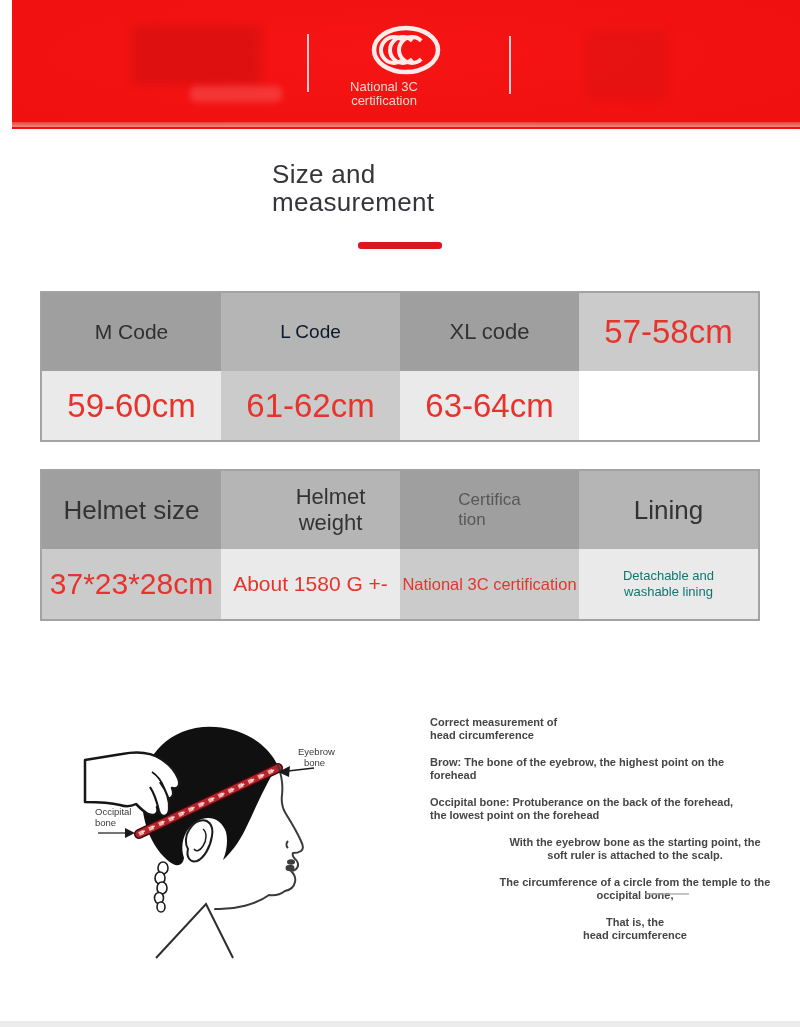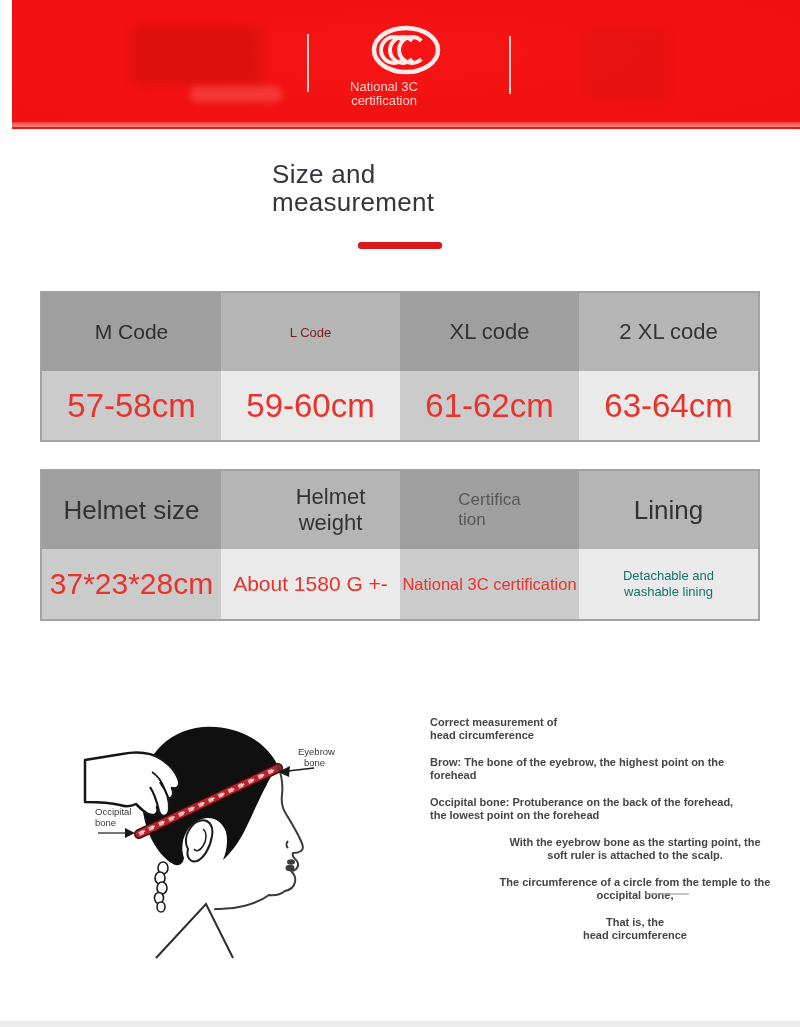--- a/index.html
+++ b/index.html
@@ -34,21 +34,21 @@
          display:grid; grid-template-columns:repeat(4,1fr); }
   .tbl-size { top:291px; grid-template-rows:78px 69px; }
   .tbl-spec { top:469px; grid-template-rows:78px 70px; }
   .cell { display:flex; align-items:center; justify-content:center; text-align:center; }
   .bg-hd { background:#9f9f9f; }   
   .bg-hl { background:#b5b5b5; }   
   .bg-vd { background:#cbcbcb; }   
   .bg-vl { background:#eaeaea; }   
 
   .h-mcode   { font-size:21px; color:#2f2f2f; }
-  .h-lcode   { font-size:13px; color:#7f1d1d; }
+  .h-lcode   { font-size:19px; color:#0f172a; }
   .h-xlcode  { font-size:22px; color:#333333; }
   .h-2xlcode { font-size:22px; color:#333333; }
   .v-size1 { font-size:33px; color:#e8332d; }
 
   .h-helmetsize { font-size:26px; color:#333333; }
   .h-weight     { font-size:22px; color:#333333;padding-left:40px; }
   .h-cert span  { font-size:17px; color:#575757; text-align:left; white-space:pre-line; line-height:20px; display:inline-block; }
   .h-lining     { font-size:26px; color:#333333;text-align:center; }
   .v-dims   { font-size:30px; color:#e8332d; }
   .v-weight { font-size:21px; color:#e8332d; }
@@ -93,21 +93,20 @@
   </header>
 
   <h1 class="page-title">Size and
 measurement</h1>
   <div class="title-underline"></div>
 
   <section class="tbl tbl-size">
     <div class="cell bg-hd h-mcode">M Code</div>
     <div class="cell bg-hl h-lcode">L Code</div>
     <div class="cell bg-hd h-xlcode">XL code</div>
-    <div class="cell bg-hl h-2xlcode">2 XL code</div>
     <div class="cell bg-vd v-size1">57-58cm</div>
     <div class="cell bg-vl v-size1">59-60cm</div>
     <div class="cell bg-vd v-size1">61-62cm</div>
     <div class="cell bg-vl v-size1">63-64cm</div>
   </section>
 
   <section class="tbl tbl-spec">
     <div class="cell bg-hd h-helmetsize">Helmet size</div>
     <div class="cell bg-hl h-weight">Helmet weight</div>
     <div class="cell bg-hd h-cert">

